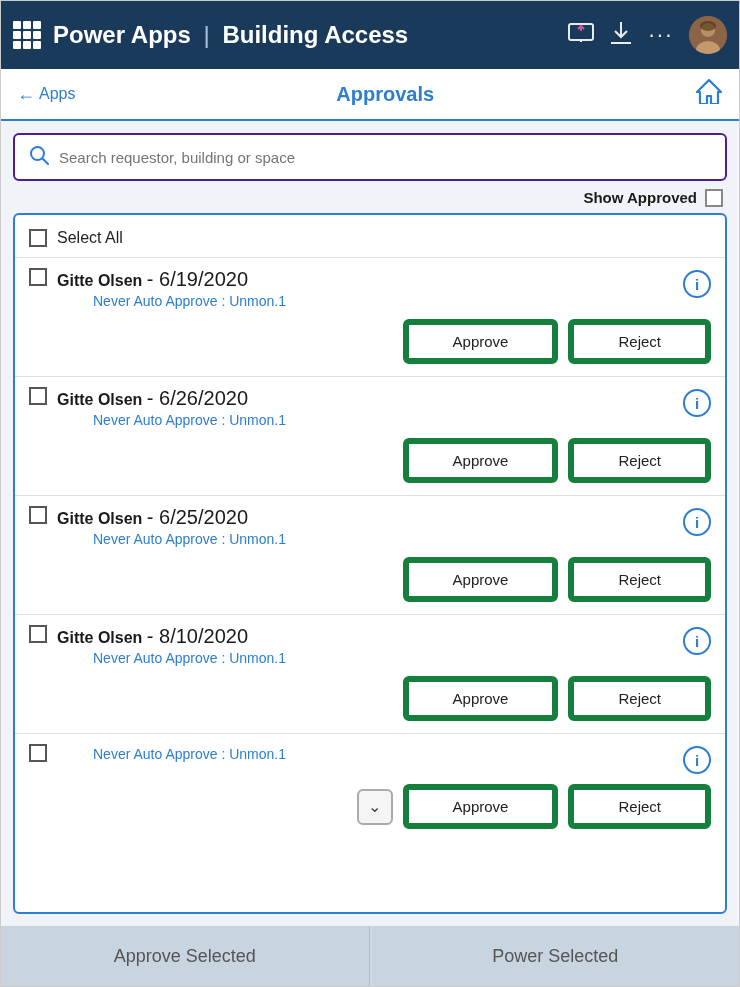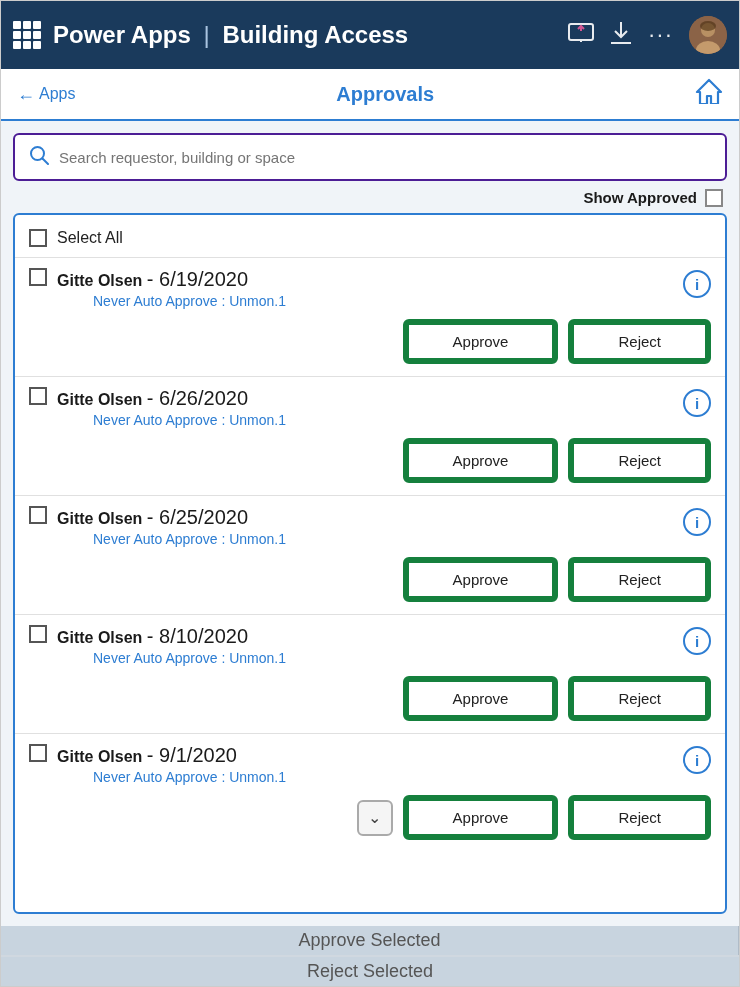--- a/index.html
+++ b/index.html
@@ -279,21 +279,20 @@
       font-size: 16px;
     }
 
     
     .bottom-bar {
       display: flex;
       height: 60px;
       flex-shrink: 0;
       background: #d0d8e0;
       gap: 2px;
-      flex-direction: column;
     }
     .bottom-btn {
       flex: 1;
       border: none;
       background: #c8d4df;
       font-size: 18px;
       font-weight: 500;
       color: #555;
       cursor: pointer;
       display: flex;
@@ -459,38 +458,34 @@
       </div>
       <div class="approval-item-actions">
           <button class="action-btn">Approve</button>
           <button class="action-btn">Reject</button>
         </div>
     </div>
           <div class="approval-item">
       <div class="approval-item-top">
         <div class="checkbox"></div>
         <div class="approval-item-info">
-          <div>
-            <span class="approval-item-name">Gitte Olsen</span>
-            <span class="approval-item-date"> - 9/1/2020</span>
-          </div>
           <div class="approval-item-sub">Never Auto Approve : Unmon.1</div>
         </div>
         <div class="info-icon">i</div>
       </div>
       <div class="approval-item-actions">
           <div class="chevron-btn">⌄</div>
           <button class="action-btn">Approve</button>
           <button class="action-btn">Reject</button>
         </div>
     </div>
         </div>
 
     </div>
 
   </div>
 
   <div class="bottom-bar">
     <button class="bottom-btn left">Approve Selected</button>
-    <button class="bottom-btn">Reject Selected</button>
+    <button class="bottom-btn">Power Selected</button>
   </div>
 
 </div>
 
 </body></html>

